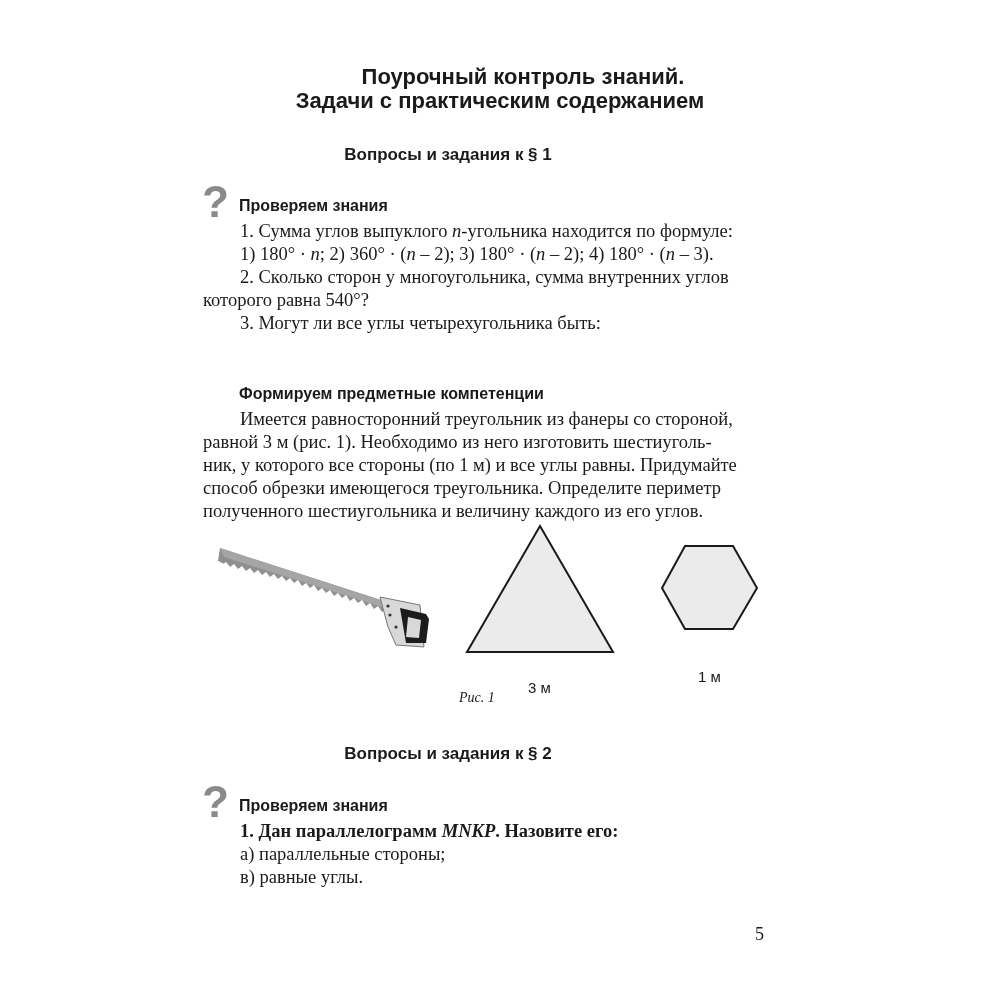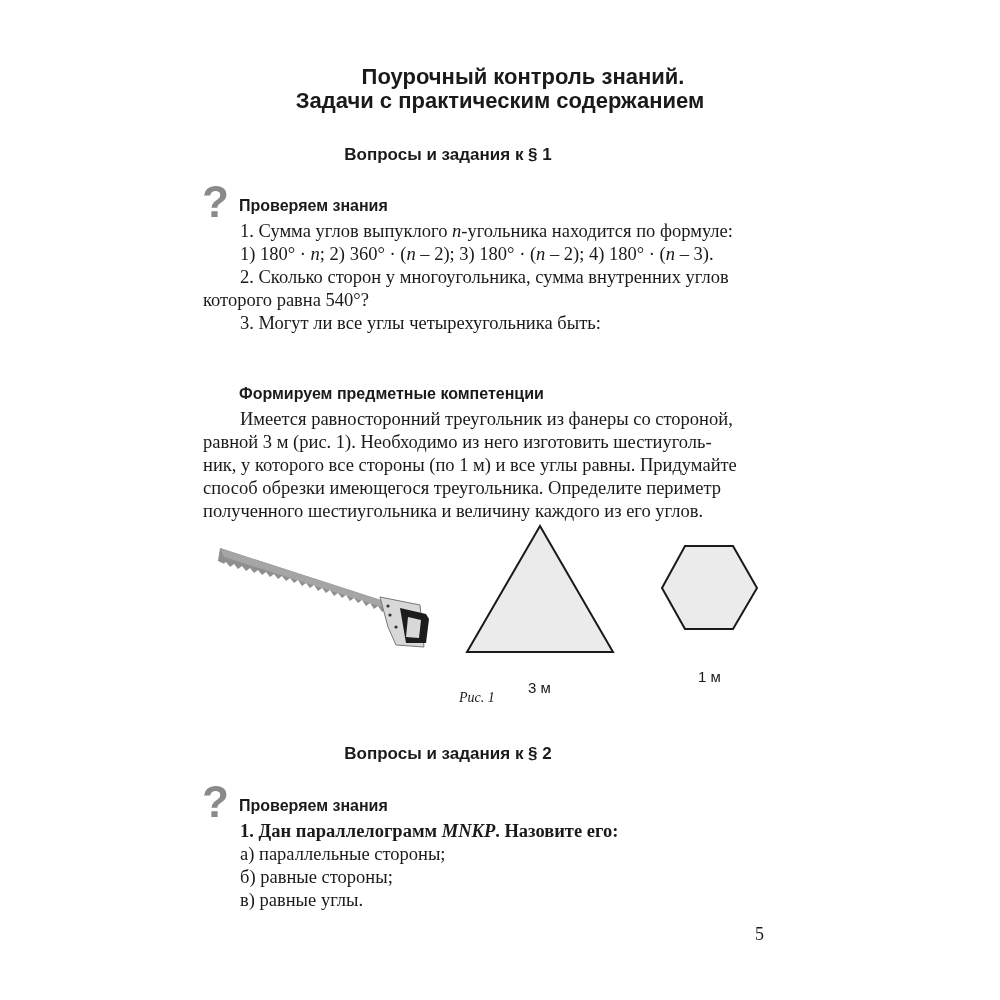--- a/index.html
+++ b/index.html
@@ -87,17 +87,16 @@
 
 <div class="abs subhead" style="top:743px;">Вопросы и задания к § 2</div>
 <div class="abs qmark" style="left:202px; top:782px;">?</div>
 <div class="abs block-head" style="left:239px; top:795px;">Проверяем знания</div>
 
 <div class="abs body-text" style="left:203px; top:820px;">
   <div class="line" style="padding-left:37px;font-weight:bold;">
     <span>1. Дан параллелограмм </span><span class="it">MNKP</span><span>. Назовите его:</span>
   </div>
   <div class="line" style="padding-left:37px;">а) параллельные стороны;</div>
-  <div class="line" style="padding-left:37px;">б) равные стороны;</div>
   <div class="line" style="padding-left:37px;">в) равные углы.</div>
 </div>
 
 <div class="abs page-num" style="left:755px; top:924px;">5</div>
 
 </body></html>

